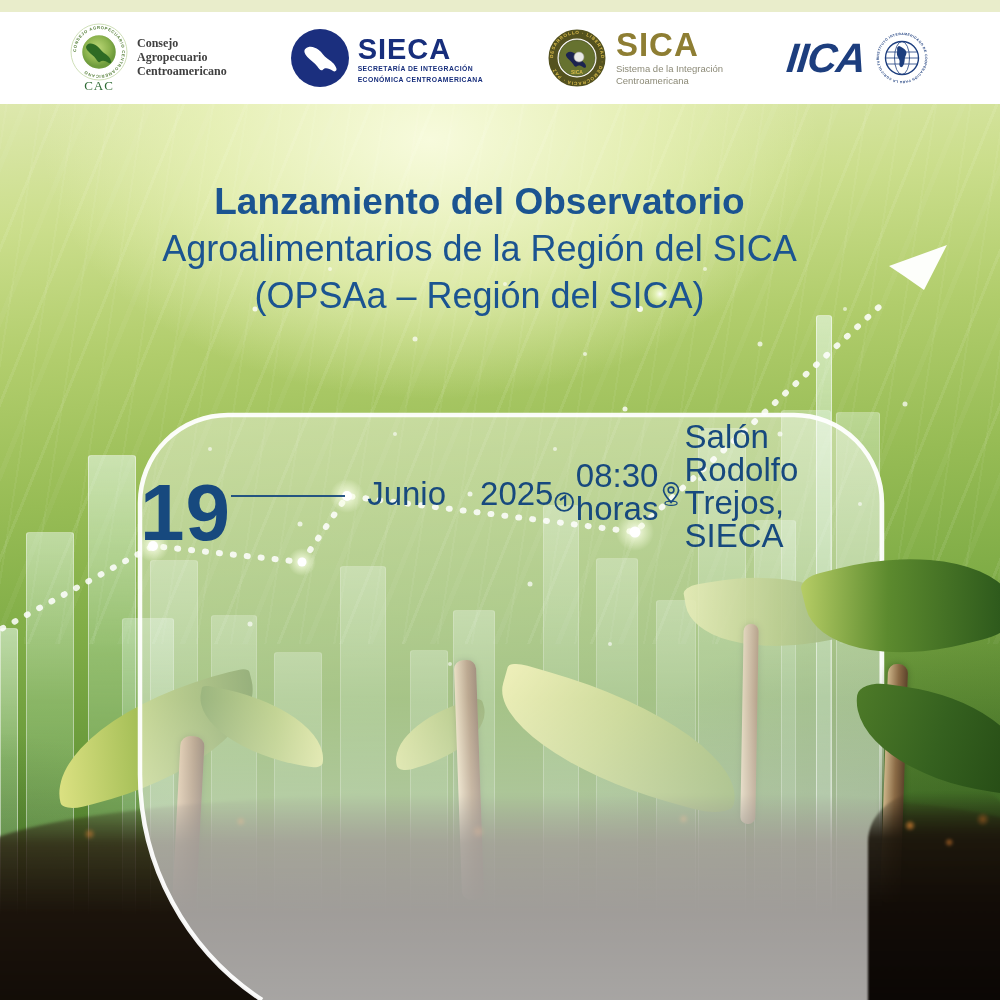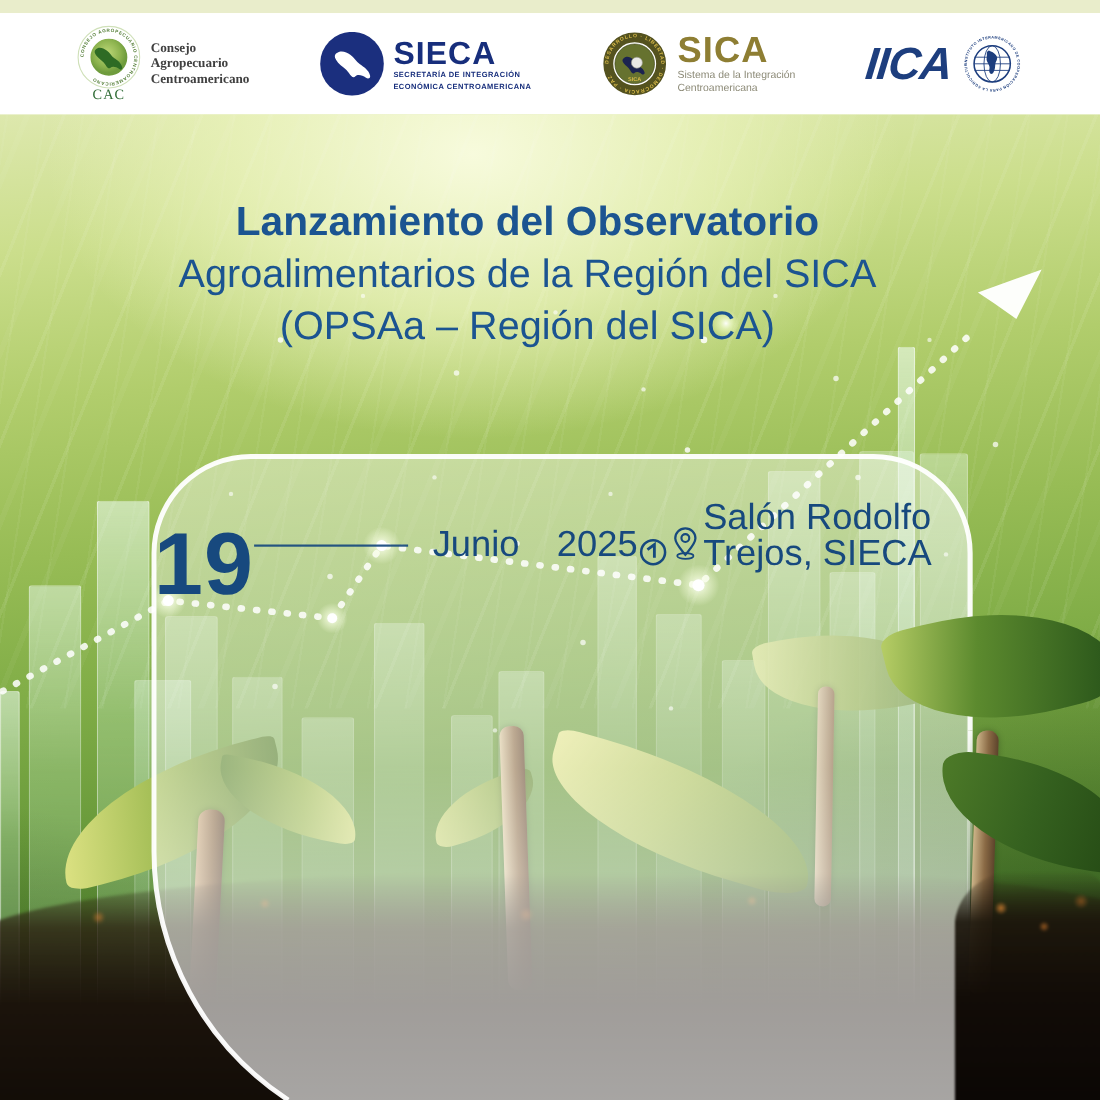--- a/index.html
+++ b/index.html
@@ -290,20 +290,21 @@
       <div class="day">19</div>
       <div class="divider"></div>
       <div class="monthyear">
         <span>Junio</span>
         <span>2025</span>
       </div>
       <svg class="clock" width="48" height="48" viewBox="0 0 48 48">
         <circle cx="24" cy="24" r="19" fill="none" stroke="#17497e" stroke-width="4"></circle>
         <path d="M 15,20 L 26,12 L 26,33" fill="none" stroke="#17497e" stroke-width="4.5"></path>
       </svg>
+      <div class="time">08:30 horas</div>
       <svg class="pin" width="56" height="58" viewBox="0 0 56 58">
         <ellipse cx="28" cy="49" rx="13" ry="4.5" fill="none" stroke="#17497e" stroke-width="2.6"></ellipse>
         <path d="M28,5 C19,5 12,12 12,21 C12,29.5 20,37.5 28,47 C36,37.5 44,29.5 44,21 C44,12 37,5 28,5 Z" fill="none" stroke="#17497e" stroke-width="3.6"></path>
         <circle cx="28" cy="20.5" r="6.2" fill="none" stroke="#17497e" stroke-width="3.4"></circle>
       </svg>
       <div class="loc">Salón Rodolfo Trejos, SIECA</div>
     </div>
   </div>
 </div>
 

